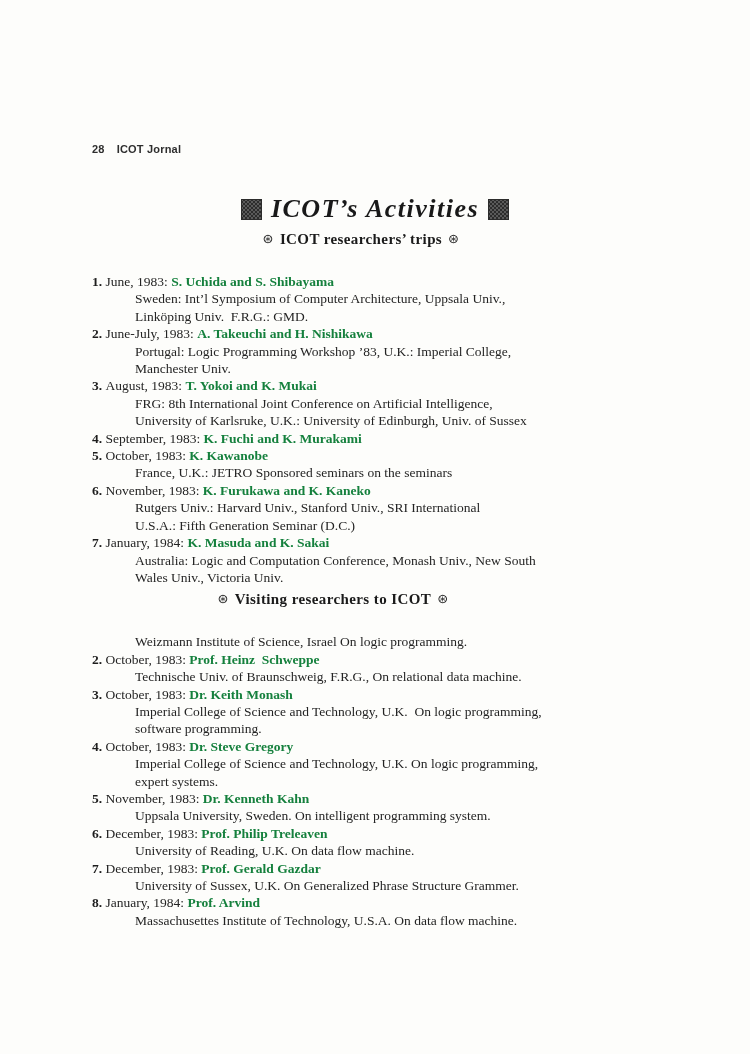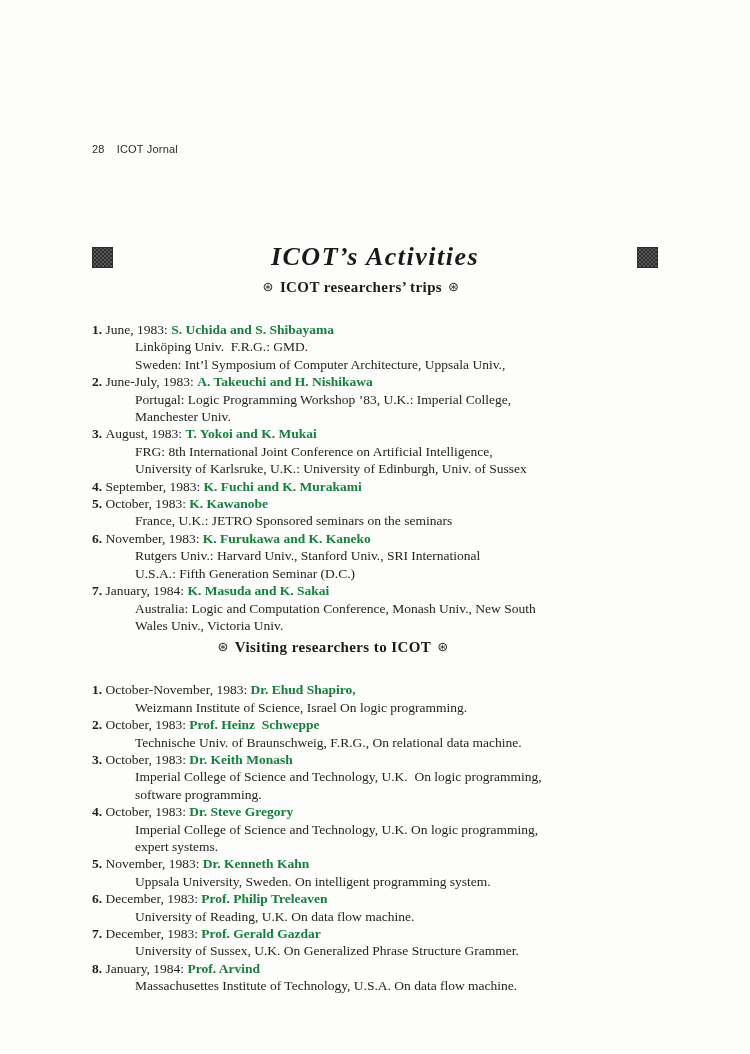--- a/index.html
+++ b/index.html
@@ -11,31 +11,30 @@
   .page{
     position:relative;
     width:750px;height:1054px;
     background:#fdfdfb;
     overflow:hidden;
     color:#222;
   }
   .page-header{
     position:absolute;top:143px;left:92px;
     font-family:"Liberation Sans",sans-serif;
-    font-size:11px;font-weight:normal;color:#2e2e2e;
+    font-size:11px;font-weight:bold;color:#2e2e2e;
     letter-spacing:.2px;
   }
   .page-header .pgnum{margin-right:12px;}
   .content{
     position:absolute;top:194px;left:92px;width:566px;
   }
   .title-row{
-    display:flex;align-items:center;justify-content:space-between;gap:9px;
+    display:flex;align-items:center;justify-content:center;gap:9px;
     height:30px;
-    margin-top:48px;
   }
   .sq{
     width:21px;height:21px;flex:0 0 auto;
     background:conic-gradient(#2c2c2c 25%,#5a5a5a 0 50%,#2c2c2c 0 75%,#5a5a5a 0);
     background-size:4px 4px;
     box-shadow:0 0 0 1px #2c2c2c inset;
   }
   .title{
     margin:0;
     font-size:26px;font-weight:700;font-style:italic;
@@ -82,22 +81,22 @@
 
     <div class="section-heading sh-trips">
       <span class="bullet">⊛</span>
       <span>ICOT researchers’ trips</span>
       <span class="bullet">⊛</span>
     </div>
 
     <div class="list">
         <div class="item">
           <div class="first-line"><span class="num">1. </span><span class="intro">June, 1983: </span><span class="pname">S. Uchida and S. Shibayama</span></div>
+          <div class="detail">Sweden: Int’l Symposium of Computer Architecture, Uppsala Univ.,</div>
           <div class="detail">Linköping Univ.  F.R.G.: GMD.</div>
-          <div class="detail">Sweden: Int’l Symposium of Computer Architecture, Uppsala Univ.,</div>
         </div>
         <div class="item">
           <div class="first-line"><span class="num">2. </span><span class="intro">June-July, 1983: </span><span class="pname">A. Takeuchi and H. Nishikawa</span></div>
           <div class="detail">Portugal: Logic Programming Workshop ’83, U.K.: Imperial College,</div>
           <div class="detail">Manchester Univ.</div>
         </div>
         <div class="item">
           <div class="first-line"><span class="num">3. </span><span class="intro">August, 1983: </span><span class="pname">T. Yokoi and K. Mukai</span></div>
           <div class="detail">FRG: 8th International Joint Conference on Artificial Intelligence,</div>
           <div class="detail">University of Karlsruke, U.K.: University of Edinburgh, Univ. of Sussex</div>
@@ -122,21 +121,20 @@
       </div>
 
     <div class="section-heading sh-visitors">
       <span class="bullet">⊛</span>
       <span>Visiting researchers to ICOT</span>
       <span class="bullet">⊛</span>
     </div>
 
     <div class="list">
         <div class="item">
-          <div class="first-line"><span class="num">1. </span><span class="intro">October-November, 1983: </span><span class="pname">Dr. Ehud Shapiro,</span></div>
           <div class="detail">Weizmann Institute of Science, Israel On logic programming.</div>
         </div>
         <div class="item">
           <div class="first-line"><span class="num">2. </span><span class="intro">October, 1983: </span><span class="pname">Prof. Heinz  Schweppe</span></div>
           <div class="detail">Technische Univ. of Braunschweig, F.R.G., On relational data machine.</div>
         </div>
         <div class="item">
           <div class="first-line"><span class="num">3. </span><span class="intro">October, 1983: </span><span class="pname">Dr. Keith Monash</span></div>
           <div class="detail">Imperial College of Science and Technology, U.K.  On logic programming,</div>
           <div class="detail">software programming.</div>

